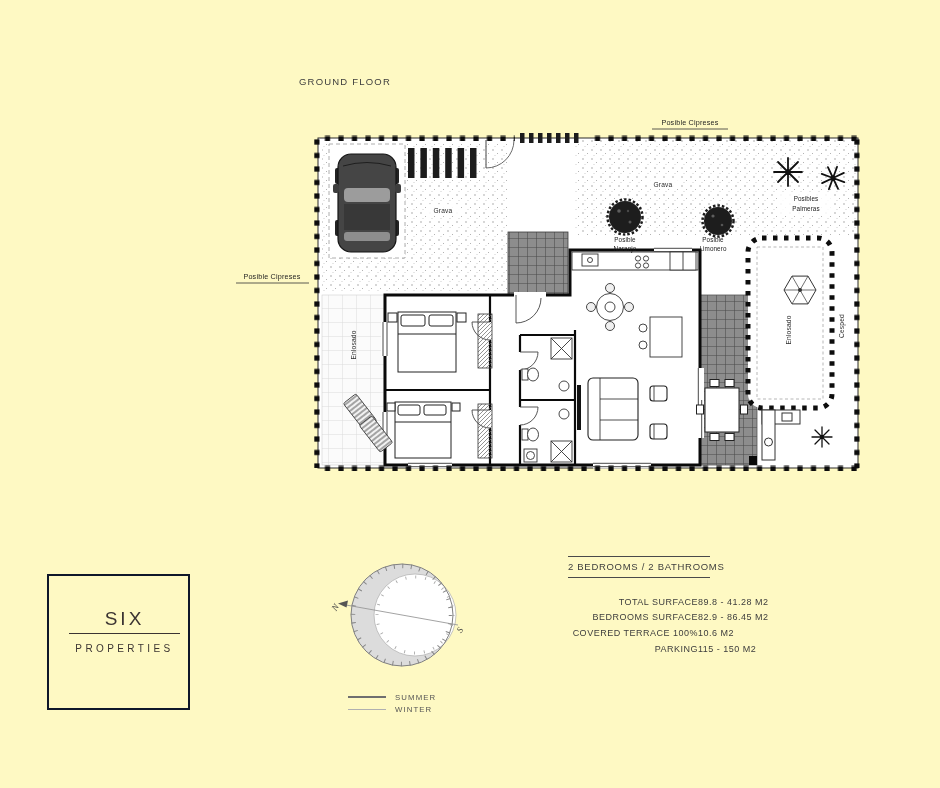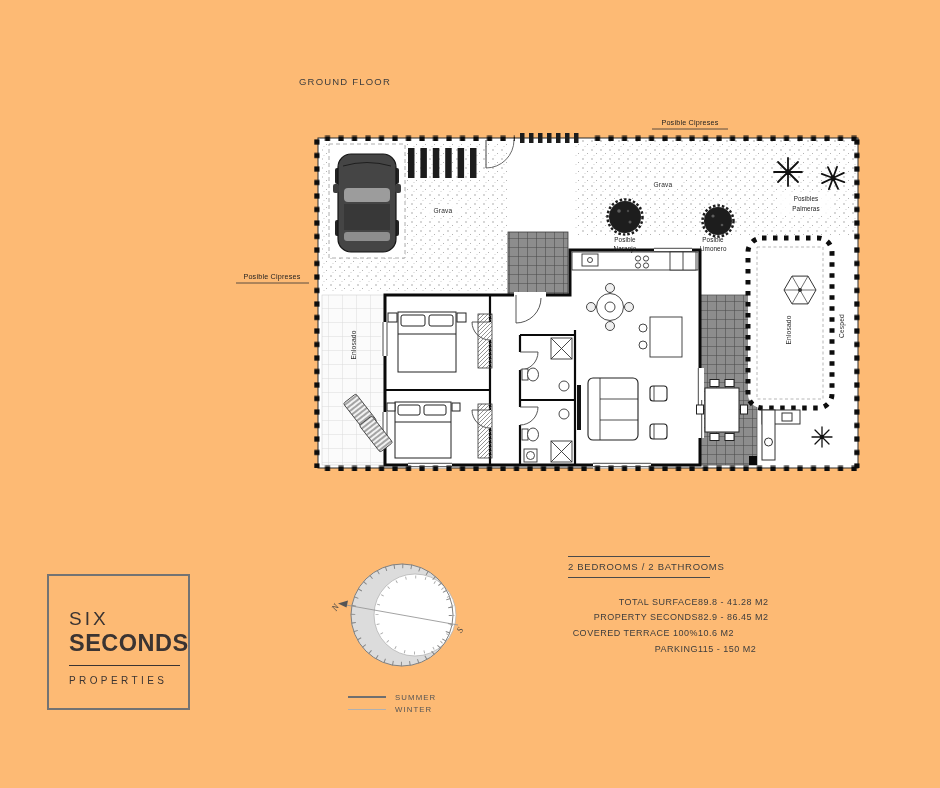--- a/index.html
+++ b/index.html
@@ -1,27 +1,27 @@
 <!DOCTYPE html>
 <html><head>
 <meta charset="utf-8">
 <style>
   html,body{margin:0;padding:0;background:#fff;}
-  .page{position:relative;width:940px;height:788px;background:#fdba74;font-family:"Liberation Sans",sans-serif;overflow:hidden;}
+  .page{position:relative;width:940px;height:788px;background:#fef9c3;font-family:"Liberation Sans",sans-serif;overflow:hidden;}
 
   .ground-title{position:absolute;left:299px;top:76px;font-size:9.5px;letter-spacing:1.2px;color:#3d3d3d;}
 
   .plan-svg{position:absolute;left:230px;top:112px;}
   .plan-svg text{font-family:"Liberation Sans",sans-serif;}
   .t7{font-size:7.2px;fill:#1e1e1e;letter-spacing:.2px;}
   .t65{font-size:6.6px;fill:#2c2c2c;letter-spacing:.2px;}
   .t6{font-size:6.3px;fill:#1a1a1a;letter-spacing:.1px;}
 
-  .logo{position:absolute;left:47px;top:574px;width:143px;height:136px;border:2px solid #737373;box-sizing:border-box;
-        padding:33px 8px 0 20px;text-align:left;color:#3b3432;}
+  .logo{position:absolute;left:47px;top:574px;width:143px;height:136px;border:2px solid #0f172a;box-sizing:border-box;
+        padding:33px 8px 0 20px;text-align:center;color:#3b3432;}
   .logo-six{font-size:19px;font-weight:300;letter-spacing:3px;line-height:1;}
   .logo-seconds{font-size:23.5px;font-weight:700;letter-spacing:.5px;line-height:1.35;}
   .logo-line{border-top:1.5px solid #3b3432;margin:5px 0 9px;}
   .logo-properties{font-size:10px;letter-spacing:3.4px;}
 
   .sun-svg{position:absolute;left:330px;top:558px;}
   .sun-svg text{font-family:"Liberation Serif",serif;}
 
   .legend{position:absolute;left:348px;top:691px;font-size:7.8px;letter-spacing:1.1px;color:#555;}
   .legend-row{display:flex;align-items:center;height:12px;text-align:center;}
@@ -344,21 +344,20 @@
       <text class="t6" x="576" y="98.5" text-anchor="middle">Palmeras</text>
 
       <text class="t65" transform="rotate(-90 126 233)" x="126" y="233" text-anchor="middle">Enlosado</text>
       <text class="t65" transform="rotate(-90 561 218)" x="561" y="218" text-anchor="middle">Enlosado</text>
       <text class="t65" transform="rotate(-90 614 214)" x="614" y="214" text-anchor="middle">Cesped</text>
     </g>
   </svg>
 
   <div class="logo">
     <div class="logo-six">SIX</div>
-    <div class="logo-seconds">SECONDS</div>
     <div class="logo-line"></div>
     <div class="logo-properties">PROPERTIES</div>
   </div>
 
   <svg class="sun-svg" width="145" height="122" viewBox="0 0 145 122">
     <circle cx="72" cy="57" r="51" fill="#dcdcdc"></circle>
     <circle cx="85" cy="57" r="41" fill="#ffffff" stroke="#b5b5b5" stroke-width="0.8"></circle>
     <circle cx="72" cy="57" r="51" fill="none" stroke="#808080" stroke-width="1"></circle>
     <circle cx="72" cy="57" r="49" fill="none" stroke="#888" stroke-width="4.5" stroke-dasharray="1 7.55"></circle>
     <circle cx="85" cy="57" r="38" fill="none" stroke="#aaa" stroke-width="3" stroke-dasharray="0.9 9.05"></circle>
@@ -382,21 +381,21 @@
   <div class="details">
     <div class="rule"></div>
     <div class="details-header">2 BEDROOMS / 2 BATHROOMS</div>
     <div class="rule"></div>
     <div class="details-rows">
       <div class="drow">
         <span class="dlabel">TOTAL SURFACE</span>
         <span class="dvalue">89.8 - 41.28 M2</span>
       </div>
       <div class="drow">
-        <span class="dlabel">PROPERTY SECONDS</span>
+        <span class="dlabel">BEDROOMS SURFACE</span>
         <span class="dvalue">82.9 - 86.45 M2</span>
       </div>
       <div class="drow">
         <span class="dlabel">COVERED TERRACE 100%</span>
         <span class="dvalue">10.6 M2</span>
       </div>
       <div class="drow">
         <span class="dlabel">PARKING</span>
         <span class="dvalue">115 - 150 M2</span>
       </div>

